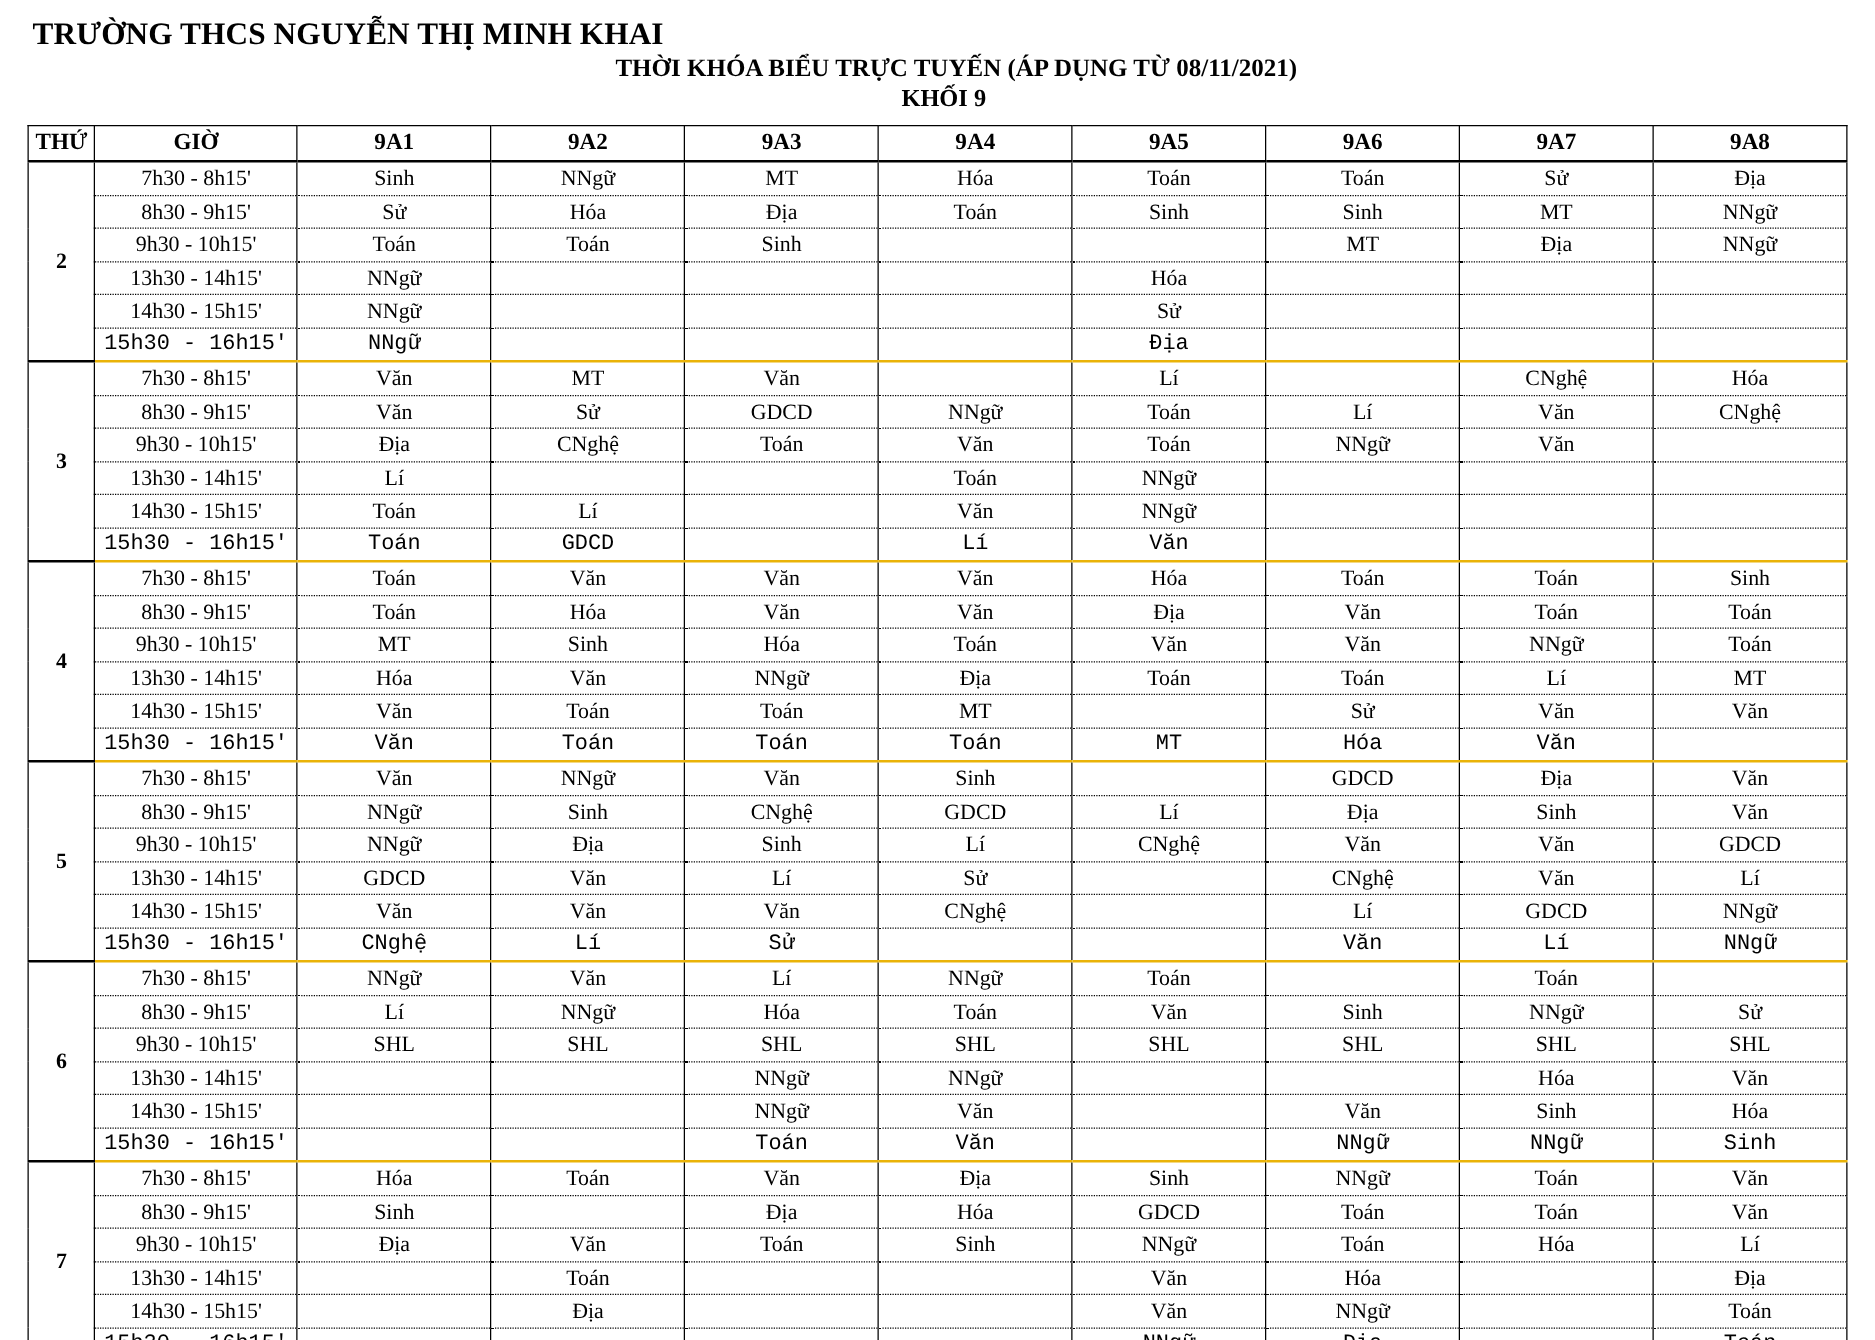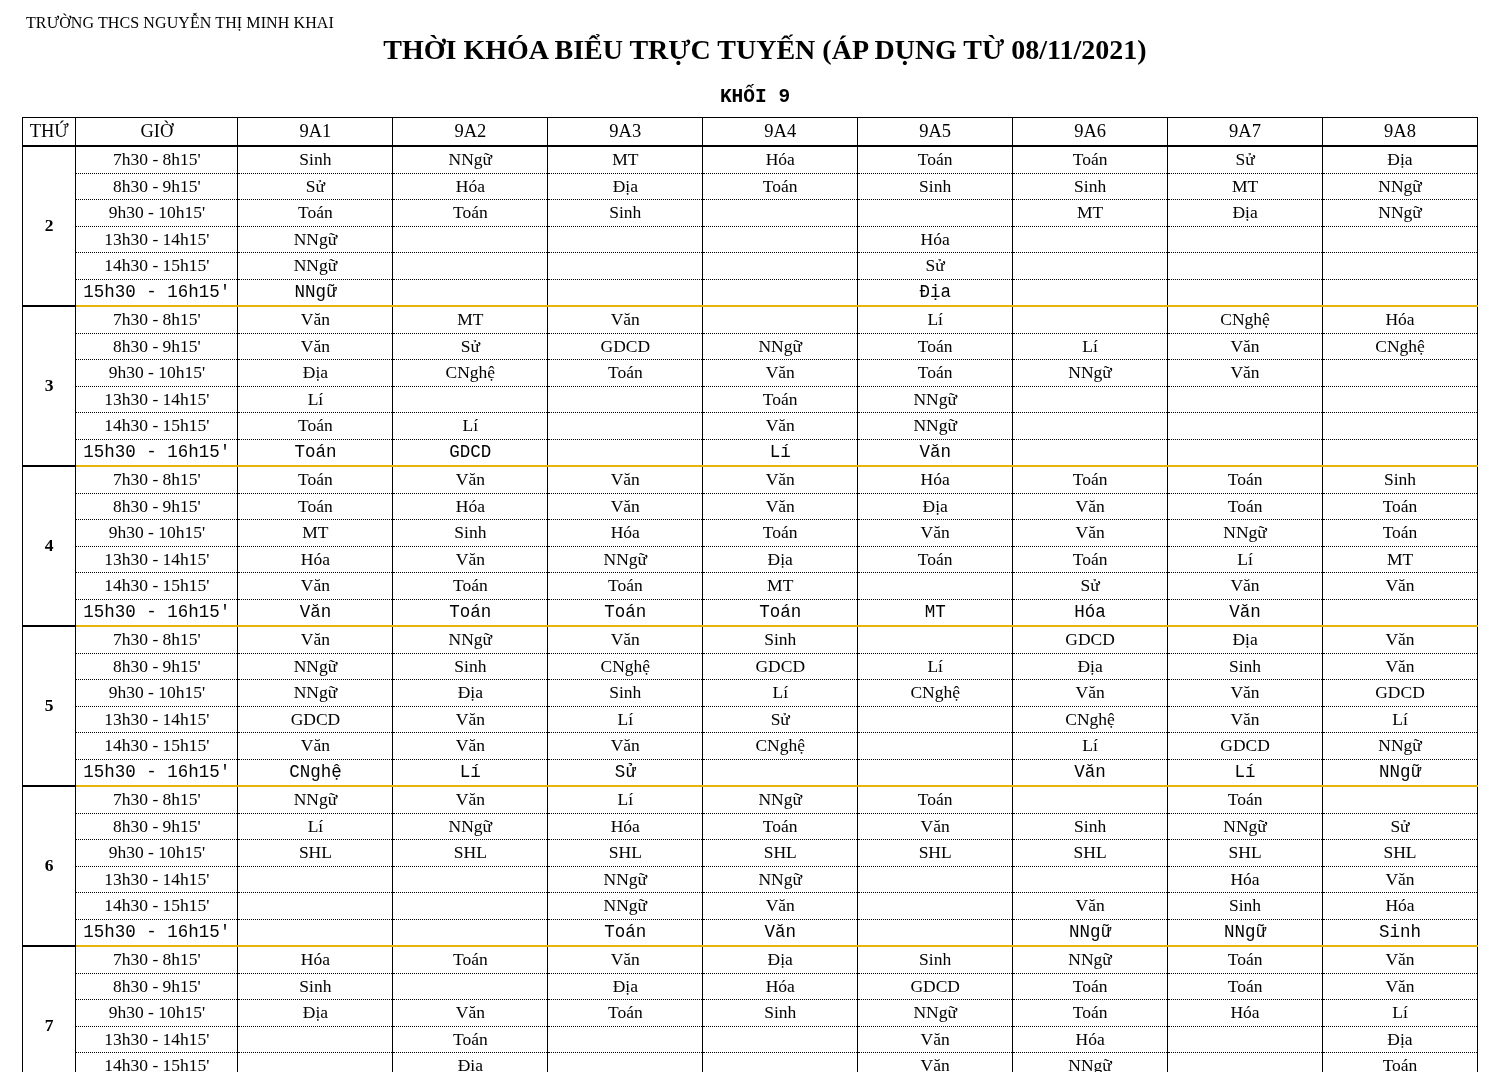--- a/index.html
+++ b/index.html
@@ -15,39 +15,38 @@
     overflow: hidden;
   }
   .page {
     position: relative;
     width: 1500px;
     height: 1072px;
     box-sizing: border-box;
     padding: 8px 22px 0 22px;
   }
   .school-name {
-    font-weight: normal;
-    font-size: 16px;
+    font-weight: bold;
+    font-size: 25px;
     letter-spacing: 0.1px;
     margin: 6px 0 0 4px;
   }
   .title-line {
     text-align: center;
     font-weight: bold;
-    font-size: 28px;
+    font-size: 20px;
     margin-top: 2px;
     padding-left: 30px;
   }
   .subtitle-line {
     text-align: center;
     font-weight: bold;
     font-size: 19.5px;
-    margin-top: 20px;
+    margin-top: 2px;
     padding-left: 10px;
-    font-family: Liberation Mono, monospace;
   }
   table.tkb {
     border-collapse: collapse;
     margin-top: 9px;
     width: 1456px;
     table-layout: fixed;
   }
   table.tkb col.c-thu { width: 46px; }
   table.tkb col.c-gio { width: 140px; }
   table.tkb col.c-cls { width: 133.75px; }
@@ -55,21 +54,21 @@
   table.tkb th, table.tkb td {
     border: 1px solid #000;
     padding: 0;
     text-align: center;
     vertical-align: middle;
     font-size: 17.5px;
     height: 25.5px;
     line-height: 25.5px;
   }
   table.tkb thead th {
-    font-weight: normal;
+    font-weight: bold;
     font-size: 18.5px;
     height: 27px;
     line-height: 27px;
     margin-left: 16px;
   }
   
   tr.day-start > td, tr.day-start > th {
     border-top: 2px solid #000;
   }
   

